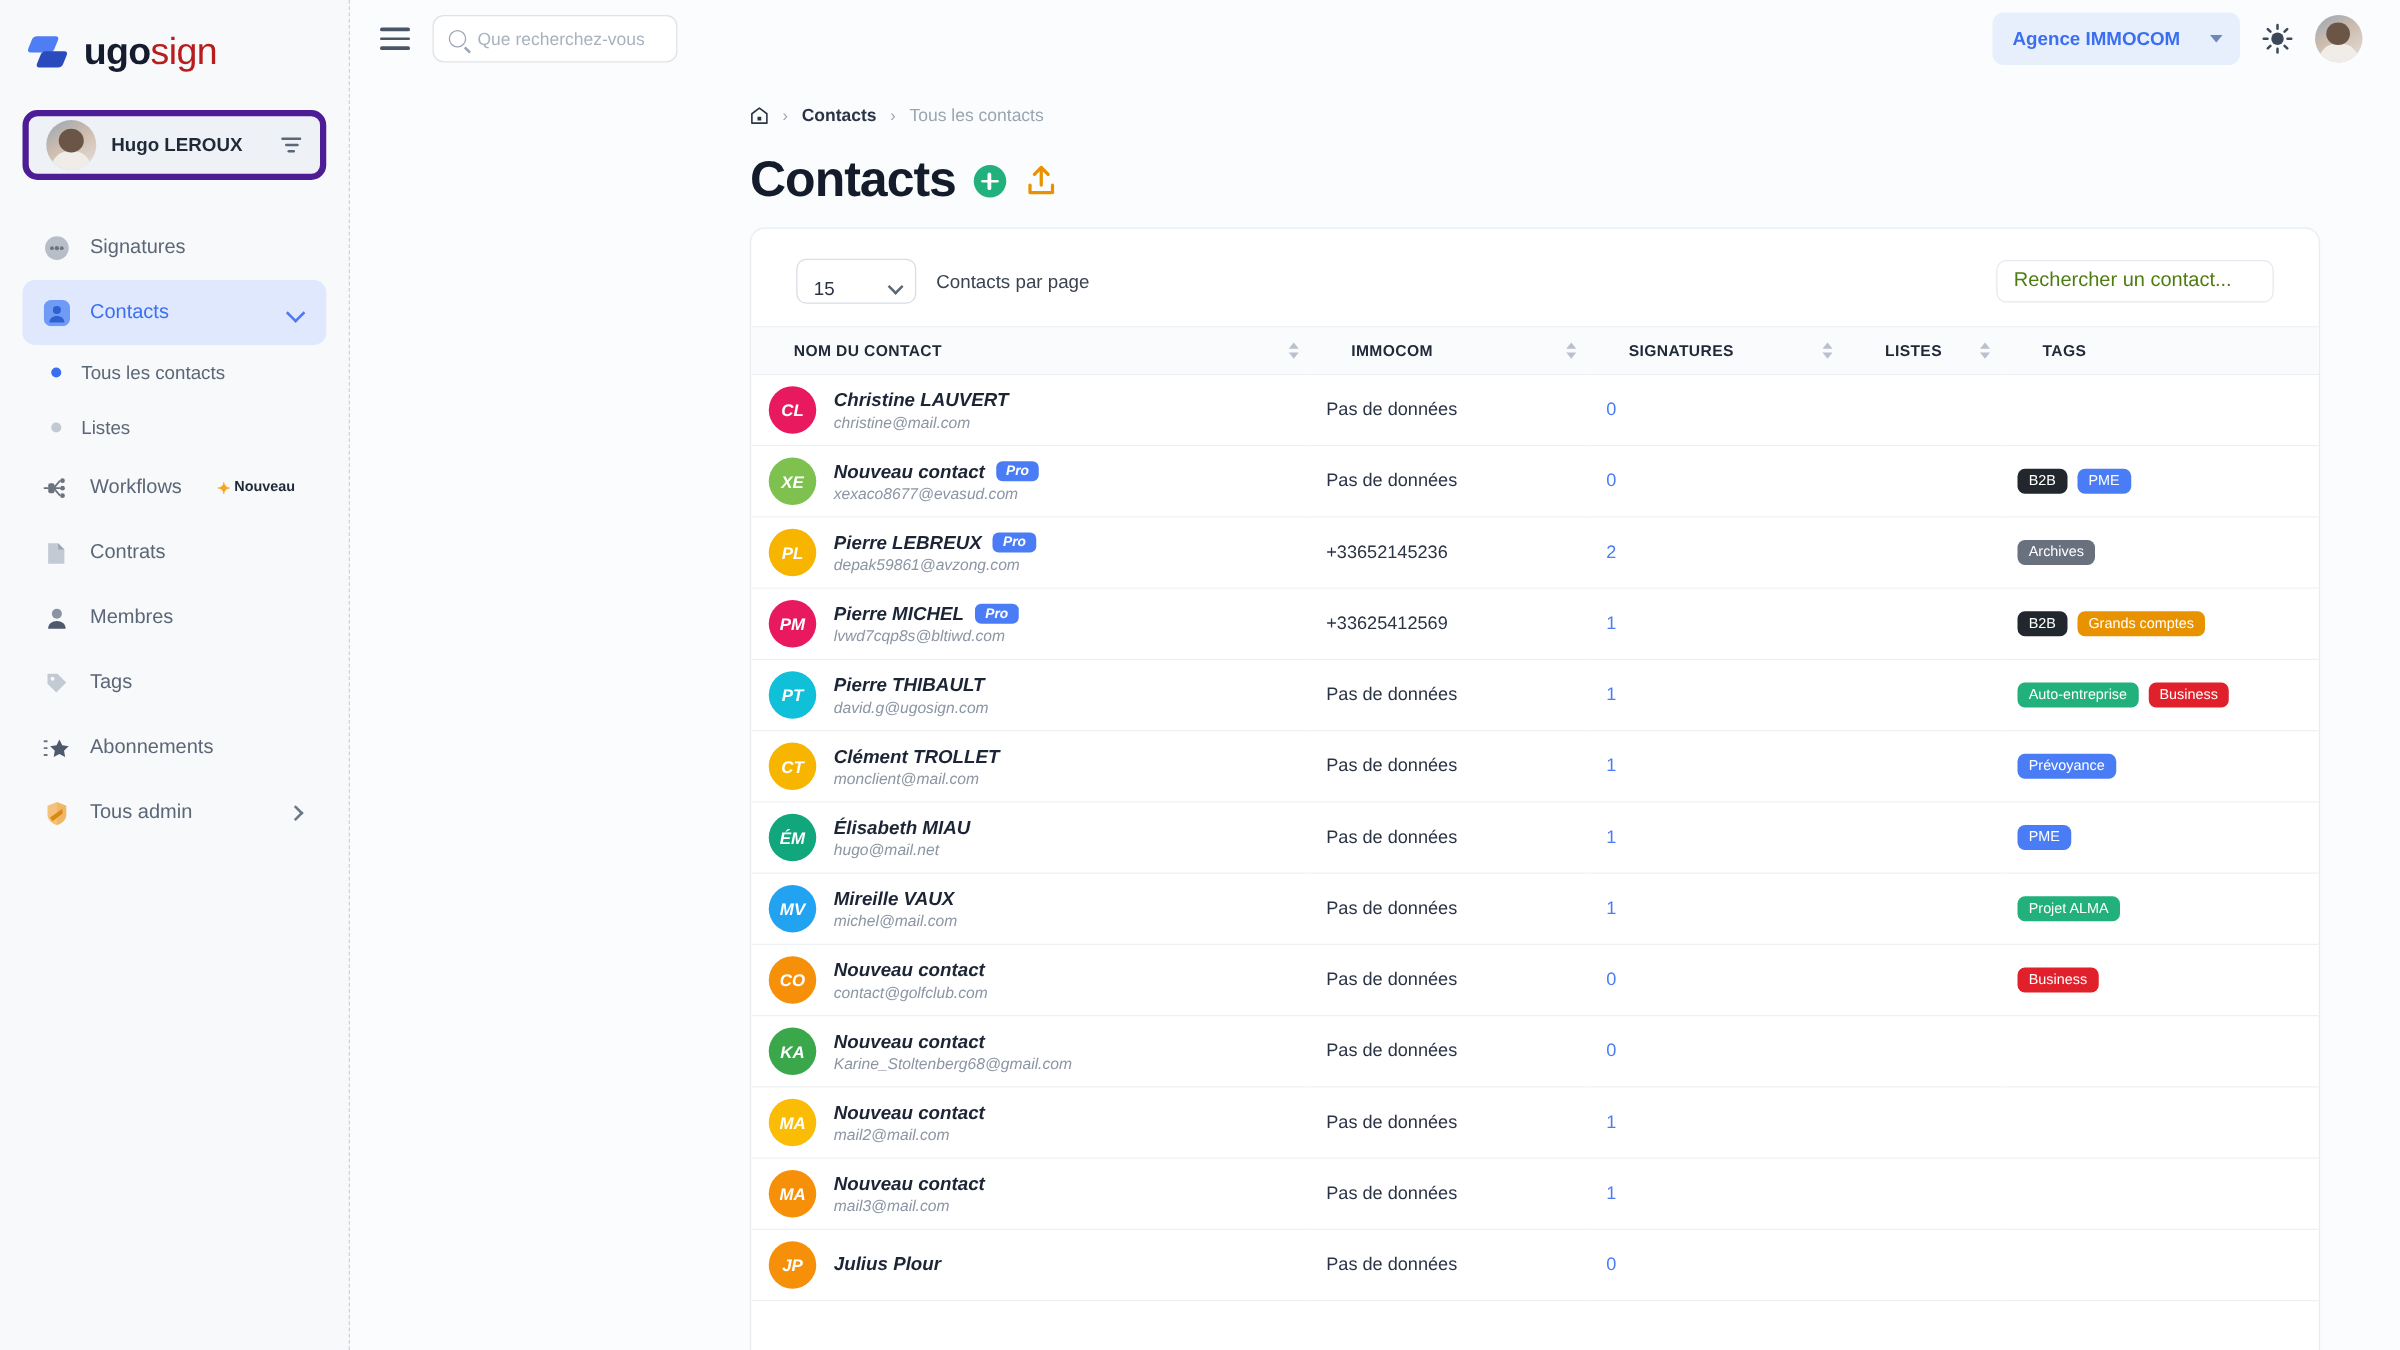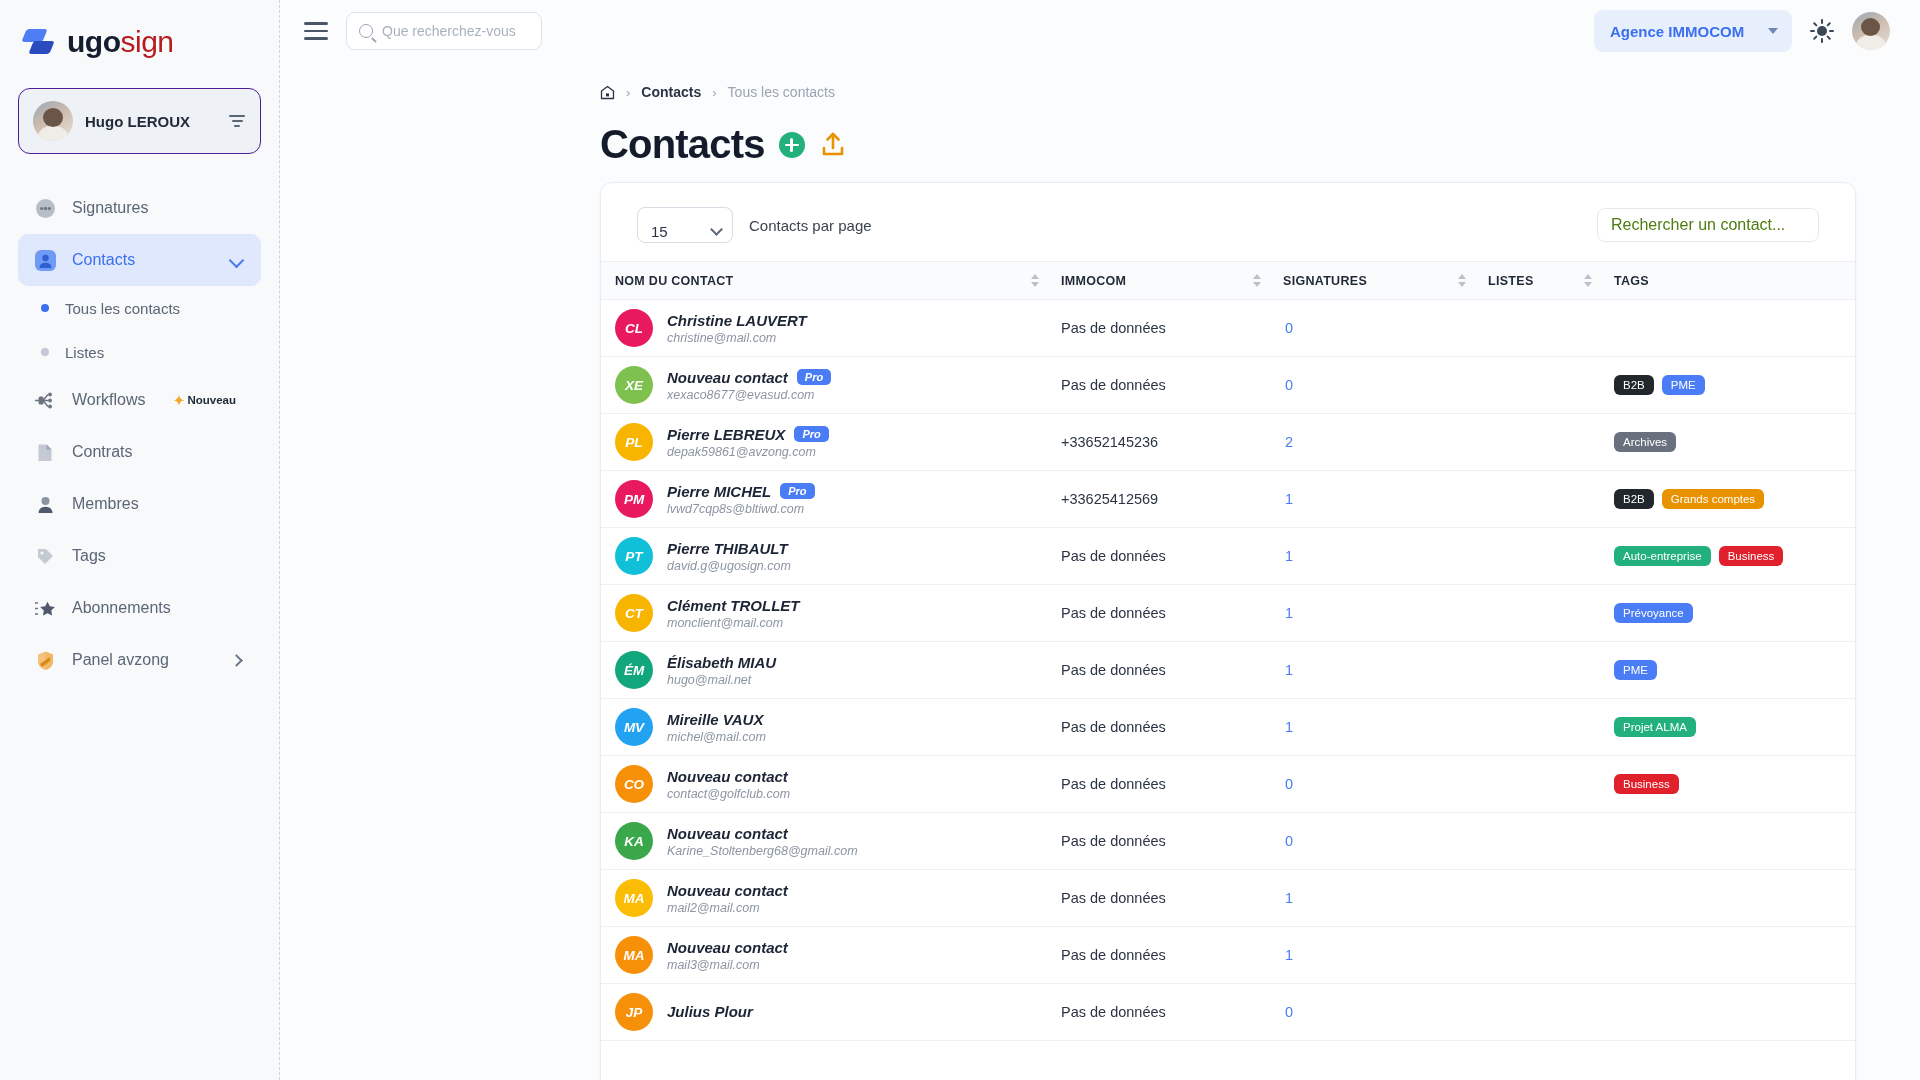--- a/index.html
+++ b/index.html
@@ -25,23 +25,23 @@
     position: absolute; border-radius: 3px;
   }
   .logo-mark .s1 { width: 21px; height: 13px; background: #4f7df3; left: 0; top: 2px; transform: skewX(-22deg); }
   .logo-mark .s2 { width: 21px; height: 13px; background: #2a4bbd; left: 7px; top: 14px; transform: skewX(-22deg); }
   .logo-text { font-size: 30px; letter-spacing: -0.5px; color: #151c2e; }
   .logo-text b { font-weight: 700; }
   .logo-text span { font-weight: 400; color: #b91c1c; }
 
   .profile-card {
     margin: 26px 18px 0 18px;
-    height: 66px;
+    height: 56px;
     background: #eef1f5;
-    border: 1px solid #4c1d95;
+    border: 5px solid #4c1d95;
     border-radius: 12px;
     display: flex; align-items: center; gap: 12px;
     padding: 0 14px;
   }
   .avatar-photo {
     width: 40px; height: 40px; border-radius: 50%;
     background: linear-gradient(150deg,#9aa7b4 0%,#cdbcae 45%,#e8e2dd 100%);
     position: relative; overflow: hidden; flex: 0 0 40px;
   }
   .avatar-photo::after {
@@ -141,21 +141,21 @@
     display:flex; align-items:center; padding: 0 13px; background:#fff;
   }
   .search-contact .ph { font-size: 16px; color:#4d7c0f; }
 
   table { width:100%; border-collapse: collapse; margin-top: 18px; table-layout: fixed; }
   thead th {
     background:#fafbfc; border-top:1px solid #eceff3; border-bottom:1px solid #eceff3;
     font-size: 12.5px; font-weight:700; color:#1f2937; letter-spacing:0.3px;
     text-align:left; height: 38px; padding: 0 0 0 0; position:relative;
   }
-  th .thin { display:flex; align-items:center; justify-content:space-between; padding-right:10px; }
+  th .thin { display:flex; align-items:center; justify-content:space-between; padding-right:10px;margin-left:20px; }
   .sorter { display:flex; flex-direction:column; gap:3px; cursor:pointer; }
   .sorter .up { width:0;height:0;border-left:4px solid transparent;border-right:4px solid transparent;border-bottom:5px solid #b9c1cc;}
   .sorter .dn { width:0;height:0;border-left:4px solid transparent;border-right:4px solid transparent;border-top:5px solid #b9c1cc;}
   th.c-name { width: 448px; padding-left: 14px; }
   th.c-mob  { width: 222px; padding-left: 12px; }
   th.c-sig  { width: 205px; padding-left: 12px; }
   th.c-lis  { width: 126px; padding-left: 12px; }
   th.c-tag  { width: 300px; padding-left: 12px; }
   th.c-act  { padding-left: 12px; }
 
@@ -295,21 +295,21 @@
       </div>
 
       <div class="nav-item">
         <span class="nav-ico">
           <svg width="21" height="21" viewBox="0 0 21 21">
               <path d="M10.5 1.5l7.5 3v7c0 4.3-3.3 7.3-7.5 8.5C6.3 18.8 3 15.8 3 11.5v-7z" fill="#f5c27d"></path>
               <path d="M10.5 1.5l7.5 3v7c0 4.3-3.3 7.3-7.5 8.5z" fill="#e8a33d" opacity="0.35"></path>
               <path d="M5 14l10-7v4l-8 6z" fill="#d98a12"></path>
             </svg>
         </span>
-        <span class="label">Panel avzong</span>
+        <span class="label">Tous admin</span>
         <span class="chev-right"></span>
       </div>
 
     </nav>
   </aside>
 
   <section class="main">
 
     <div class="topbar">
       <div class="burger">

